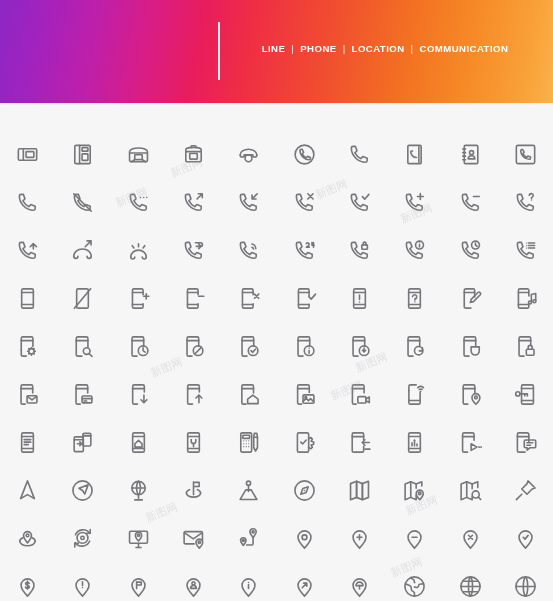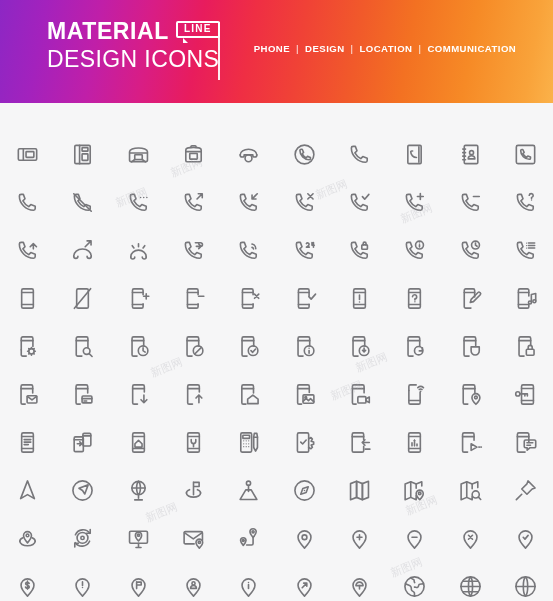--- a/index.html
+++ b/index.html
@@ -169,35 +169,28 @@
   }
 </style>
 </head>
 <body>
 
 <div id="page">
 
   <div class="header">
     <div class="header-inner">
 
-      <div class="brand">
-        <div class="brand-row1">
-          <span class="brand-material">MATERIAL</span>
-          <span class="brand-line-badge">LINE</span>
-        </div>
-        <div class="brand-row2">DESIGN ICONS</div>
-      </div>
 
       <div class="divider"></div>
 
       <div class="header-right">
         <div class="cats">
+          <span>LINE</span>
+          <span class="sep">|</span>
           <span>PHONE</span>
-          <span class="sep">|</span>
-          <span>DESIGN</span>
           <span class="sep">|</span>
           <span>LOCATION</span>
           <span class="sep">|</span>
           <span>COMMUNICATION</span>
         </div>
       </div>
 
     </div>
   </div>
 

